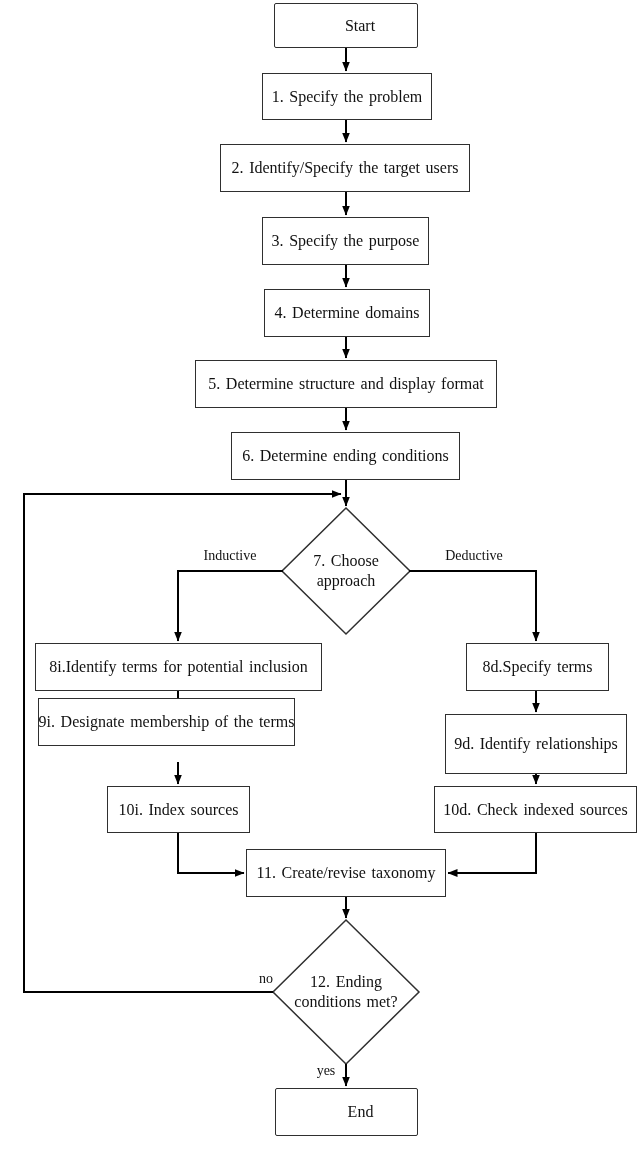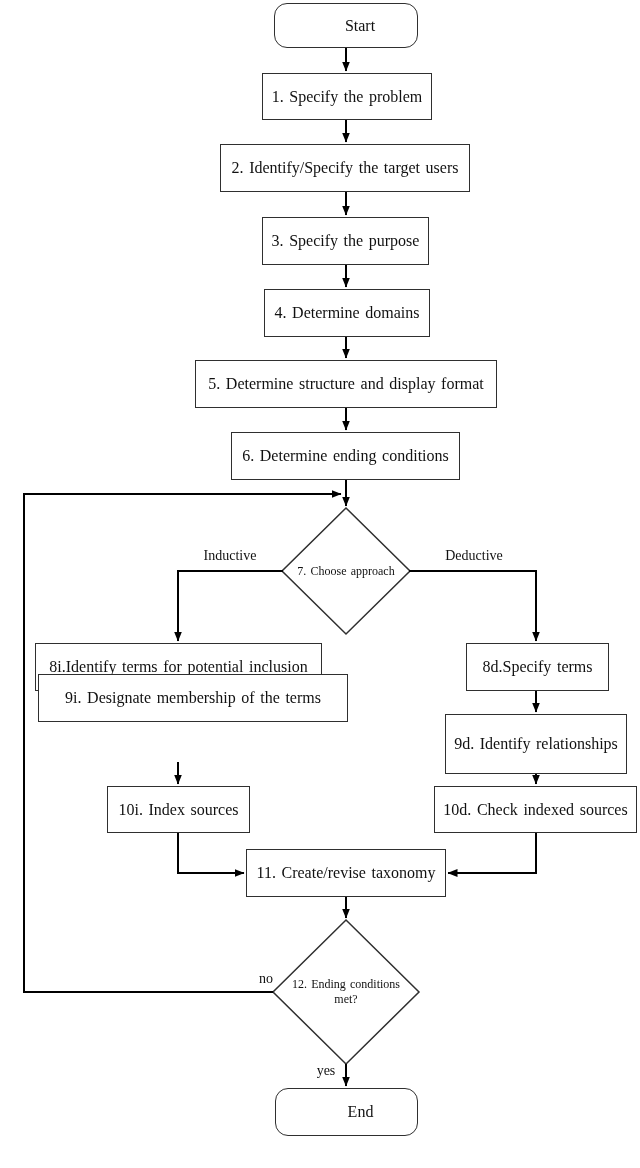--- a/index.html
+++ b/index.html
@@ -22,28 +22,28 @@
     background: #ffffff;
     display: flex;
     align-items: center;
     justify-content: center;
     font-size: 16px;
     line-height: 1.2;
     white-space: nowrap;
     word-spacing: 0.10em;
     text-align: center;
   }
-  .terminator { border-radius: 13px; padding-left: 28px; }
+  .terminator { border-radius: 2px; padding-left: 28px; }
   .dtext {
     position: absolute;
     display: flex;
     align-items: center;
     justify-content: center;
     text-align: center;
-    font-size: 12px;
+    font-size: 16px;
     line-height: 1.25;
     word-spacing: 0.10em;
   }
   .elabel {
     position: absolute;
     font-size: 14px;
     text-align: center;
   }
 </style>
 </head>
@@ -107,21 +107,21 @@
     <span>6. Determine ending conditions</span>
   </div>
 
   <div class="dtext" style="left:296px; top:543px; width:100px; height:56px;">
     <span>7. Choose approach</span>
   </div>
 
   <div class="node" style="left:35px;  top:643px; width:287px; height:48px;">
     <span>8i.Identify terms for potential inclusion</span>
   </div>
-  <div class="node" style="left:38px;  top:674px; width:310px; height:48px;">
+  <div class="node" style="left:38px;  top:698px; width:257px; height:48px;">
     <span>9i. Designate membership of the terms</span>
   </div>
   <div class="node" style="left:107px; top:786px; width:143px; height:47px;">
     <span>10i. Index sources</span>
   </div>
 
   <div class="node" style="left:466px; top:643px; width:143px; height:48px;">
     <span>8d.Specify terms</span>
   </div>
   <div class="node" style="left:445px; top:714px; width:182px; height:60px;">

